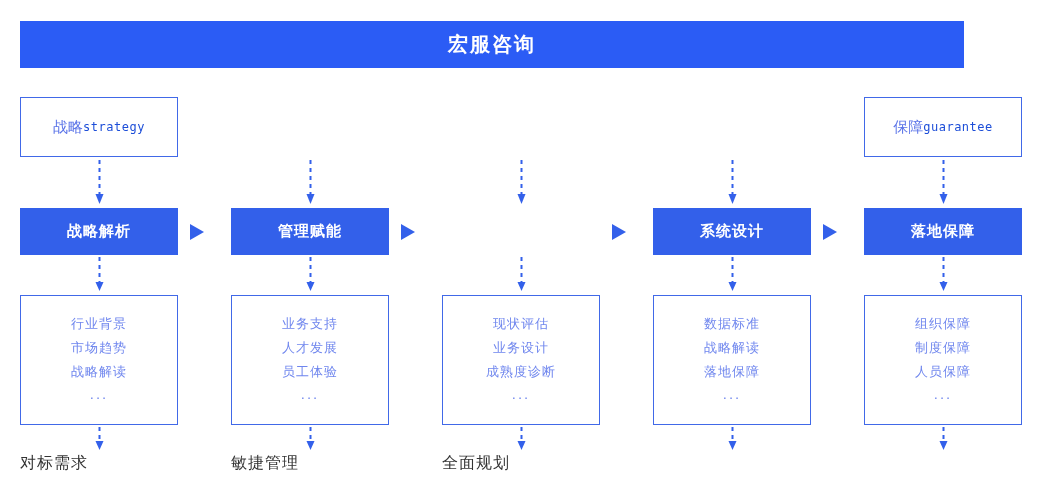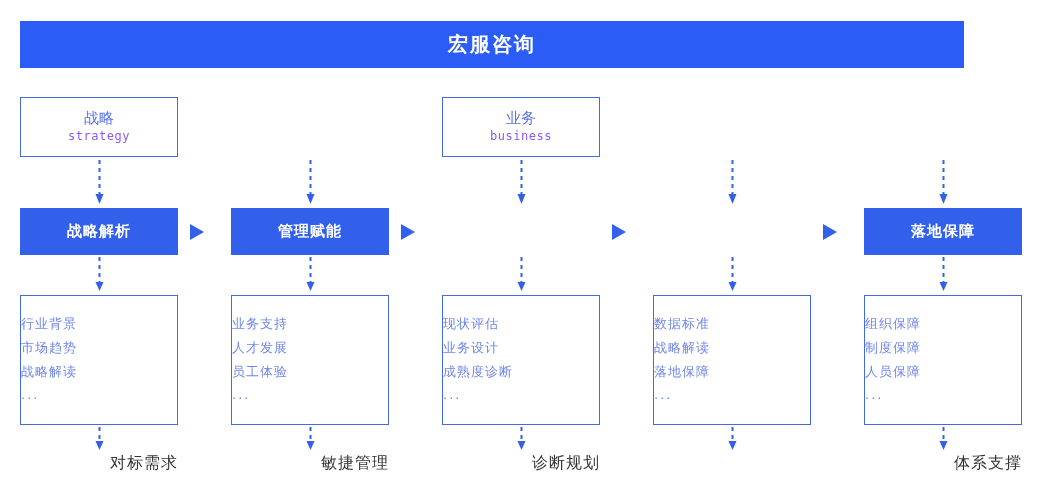--- a/index.html
+++ b/index.html
@@ -53,32 +53,32 @@
   .cat-box {
     position: absolute;
     left: 0;
     top: 97px;
     width: 158px;
     height: 60px;
     border: 1px solid #4169E8;
     background: #ffffff;
     box-sizing: border-box;
     display: flex;
-    flex-direction: column;
+    flex-direction: row;
     align-items: center;
     justify-content: center;
   }
   .cat-zh {
     color: #5B74E8;
     font-size: 15px;
     font-family: "DejaVu Sans", "Liberation Sans", sans-serif;
     line-height: 19px;
   }
   .cat-en {
-    color: #8b5cf6;
+    color: #1d4ed8;
     font-size: 12px;
     font-family: "DejaVu Sans Mono", "Liberation Mono", monospace;
     line-height: 17px;
     letter-spacing: 0.5px;
     text-align: center;
   }
 
   
   .phase-box {
     position: absolute;
@@ -104,20 +104,21 @@
     position: absolute;
     left: 0;
     top: 295px;
     width: 158px;
     height: 130px;
     border: 1px solid #4169E8;
     background: #ffffff;
     box-sizing: border-box;
     display: flex;
     flex-direction: column;
+    align-items: center;
     justify-content: flex-start;
     padding-top: 16px;
   }
   .detail-item {
     color: #6F86EE;
     font-size: 13px;
     line-height: 24px;
     font-family: "DejaVu Sans", "Liberation Sans", sans-serif;
     letter-spacing: 1px;
   }
@@ -125,21 +126,21 @@
     letter-spacing: 2px;
     line-height: 22px;
   }
 
   
   .outcome-label {
     position: absolute;
     left: 0;
     top: 453px;
     width: 158px;
-    text-align: right;
+    text-align: left;
     color: #333333;
     font-size: 16px;
     font-family: "DejaVu Sans", "Liberation Sans", sans-serif;
     letter-spacing: 1px;
   }
 
   
   .v-connector {
     position: absolute;
     left: 79px;
@@ -242,24 +243,20 @@
     <div class="outcome-label">敏捷管理</div>
   </div>
 
   <div class="tri-arrow" style="left:401px;">
     <svg width="14" height="16" viewBox="0 0 14 16">
         <polygon points="0,0 14,8 0,16" fill="#3360EA"></polygon>
       </svg>
   </div>
 
   <div class="column" style="left:442px;">
-    <div class="cat-box">
-      <span class="cat-zh">业务</span>
-      <span class="cat-en">business</span>
-    </div>
     <div class="v-connector v-conn-top">
       <svg width="9" height="46" viewBox="0 0 9 46">
           <line x1="4.5" y1="0" x2="4.5" y2="34" stroke="#3360EA" stroke-width="2" stroke-dasharray="4 4"></line>
           <polygon points="4.5,44 0.5,34 8.5,34" fill="#3360EA"></polygon>
         </svg>
     </div>
     <div class="v-connector v-conn-middle">
       <svg width="9" height="36" viewBox="0 0 9 36">
           <line x1="4.5" y1="0" x2="4.5" y2="25" stroke="#3360EA" stroke-width="2" stroke-dasharray="4 4"></line>
           <polygon points="4.5,34 0.5,25 8.5,25" fill="#3360EA"></polygon>
@@ -270,36 +267,39 @@
       <span class="detail-item">业务设计</span>
       <span class="detail-item">成熟度诊断</span>
       <span class="detail-item ellipsis">...</span>
     </div>
     <div class="v-connector v-conn-bottom">
       <svg width="9" height="24" viewBox="0 0 9 24">
           <line x1="4.5" y1="0" x2="4.5" y2="14" stroke="#3360EA" stroke-width="2" stroke-dasharray="4 4"></line>
           <polygon points="4.5,23 0.5,14 8.5,14" fill="#3360EA"></polygon>
         </svg>
     </div>
-    <div class="outcome-label">诊断规划</div>
+    <div class="outcome-label">全面规划</div>
   </div>
 
   <div class="tri-arrow" style="left:612px;">
     <svg width="14" height="16" viewBox="0 0 14 16">
         <polygon points="0,0 14,8 0,16" fill="#3360EA"></polygon>
       </svg>
   </div>
 
   <div class="column" style="left:653px;">
     <div class="v-connector v-conn-top">
       <svg width="9" height="46" viewBox="0 0 9 46">
           <line x1="4.5" y1="0" x2="4.5" y2="34" stroke="#3360EA" stroke-width="2" stroke-dasharray="4 4"></line>
           <polygon points="4.5,44 0.5,34 8.5,34" fill="#3360EA"></polygon>
         </svg>
     </div>
+    <div class="phase-box">
+      <span class="phase-label">系统设计</span>
+    </div>
     <div class="v-connector v-conn-middle">
       <svg width="9" height="36" viewBox="0 0 9 36">
           <line x1="4.5" y1="0" x2="4.5" y2="25" stroke="#3360EA" stroke-width="2" stroke-dasharray="4 4"></line>
           <polygon points="4.5,34 0.5,25 8.5,25" fill="#3360EA"></polygon>
         </svg>
     </div>
     <div class="detail-box">
       <span class="detail-item">数据标准</span>
       <span class="detail-item">战略解读</span>
       <span class="detail-item">落地保障</span>
@@ -313,20 +313,24 @@
     </div>
   </div>
 
   <div class="tri-arrow" style="left:823px;">
     <svg width="14" height="16" viewBox="0 0 14 16">
         <polygon points="0,0 14,8 0,16" fill="#3360EA"></polygon>
       </svg>
   </div>
 
   <div class="column" style="left:864px;">
+    <div class="cat-box">
+      <span class="cat-zh">保障</span>
+      <span class="cat-en">guarantee</span>
+    </div>
     <div class="v-connector v-conn-top">
       <svg width="9" height="46" viewBox="0 0 9 46">
           <line x1="4.5" y1="0" x2="4.5" y2="34" stroke="#3360EA" stroke-width="2" stroke-dasharray="4 4"></line>
           <polygon points="4.5,44 0.5,34 8.5,34" fill="#3360EA"></polygon>
         </svg>
     </div>
     <div class="phase-box">
       <span class="phase-label">落地保障</span>
     </div>
     <div class="v-connector v-conn-middle">
@@ -340,16 +344,15 @@
       <span class="detail-item">制度保障</span>
       <span class="detail-item">人员保障</span>
       <span class="detail-item ellipsis">...</span>
     </div>
     <div class="v-connector v-conn-bottom">
       <svg width="9" height="24" viewBox="0 0 9 24">
           <line x1="4.5" y1="0" x2="4.5" y2="14" stroke="#3360EA" stroke-width="2" stroke-dasharray="4 4"></line>
           <polygon points="4.5,23 0.5,14 8.5,14" fill="#3360EA"></polygon>
         </svg>
     </div>
-    <div class="outcome-label">体系支撑</div>
   </div>
 
 </div>
 
 </body></html>

